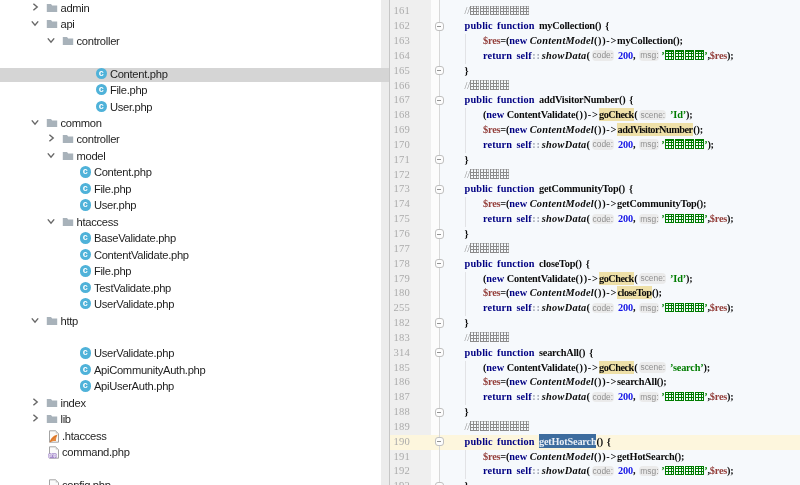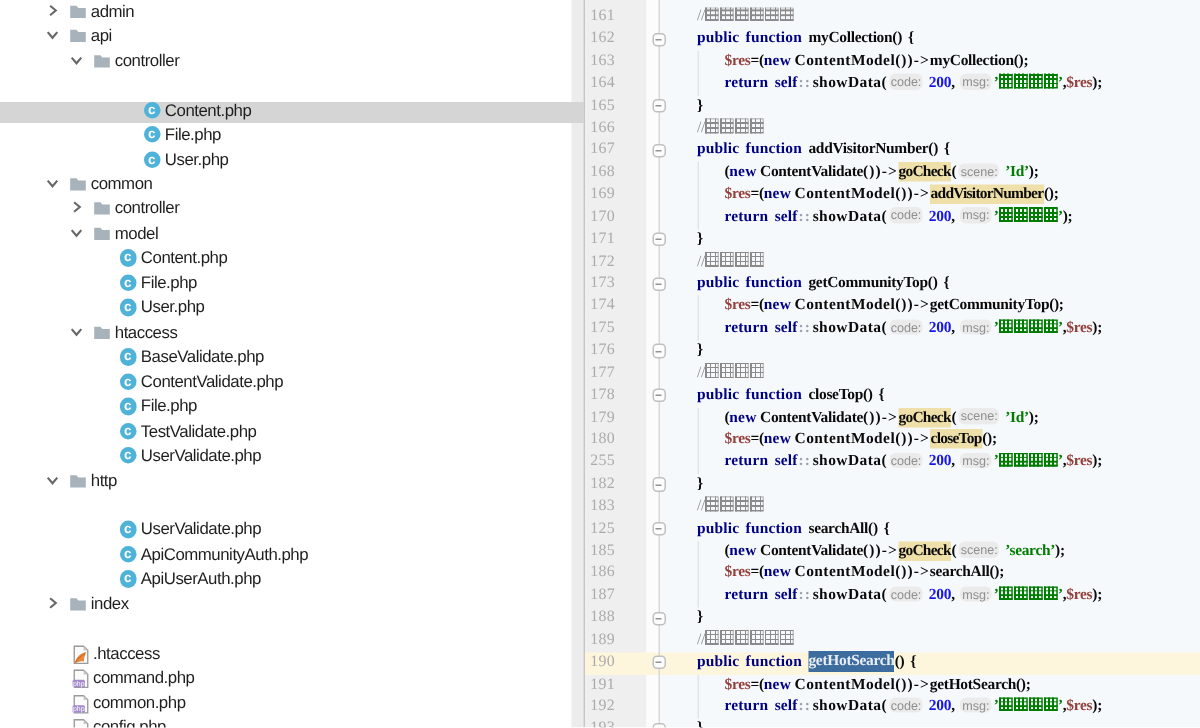--- a/index.html
+++ b/index.html
@@ -27,21 +27,21 @@
 .fm span{display:block;width:9.2px;height:9.2px;background:#fdfdfd;border:1px solid #c0c0c0;border-radius:3px;position:relative}
 .fm span:after{content:"";position:absolute;left:1.6px;top:3.2px;width:4.2px;height:1px;background:#939393}
 .ig{position:absolute;left:464.5px;width:1px;background:#e2e3e6}
 
 .cl{position:absolute;left:440px;width:360px;height:14.84px;line-height:14.6px;white-space:nowrap;
     font-family:"Liberation Serif",serif;font-size:10.3px;font-weight:bold;color:#0a0a0a;
     letter-spacing:-0.2px;word-spacing:1.6px}
 .k{color:#000083;letter-spacing:0.12px}
 .f{color:#0a0a0a}
 .v{color:#94403c}
-.i{letter-spacing:0.3px}
+.i{font-style:italic;letter-spacing:0.3px}
 .n{color:#1515e6}
 .g{color:#007c00}
 .c{color:#8b8b8b;font-weight:normal}
 .dc{color:#9ba0b0;letter-spacing:0.8px;padding:0 1px 0 0.5px}
 .h{display:inline-block;background:#ebebeb;color:#8f8f8f;font-family:"Liberation Sans",sans-serif;
    font-weight:normal;font-size:8.4px;line-height:10.5px;border-radius:4px;padding:0 1px;letter-spacing:-0.15px;
    vertical-align:0.5px;letter-spacing:0}
 .hl{background:#eee0a8;letter-spacing:-0.5px;padding:1px 0.5px}
 .pp{letter-spacing:0.7px}
 .sel{background:#3d6c9e;color:#e9eef5;padding:1.5px 0 1px}
@@ -237,20 +237,31 @@
         <span class="cw" style="margin-left:30px">
           <svg class="cv" width="10" height="10" viewBox="0 0 10 10">
             <path d="M3.4 1.8 L7.2 5 L3.4 8.2" fill="none" stroke="#676767" stroke-width="1.4"></path>
           </svg>
         </span>
         <svg class="ic" width="12" height="11" viewBox="0 0 12 11">
           <path d="M0.8 1.9 h4.2 l1.2 1.5 h5 v6.6 H0.8 z" fill="#a8b2ba"></path>
         </svg>
         <span class="lb">index</span>
       </div>
+<div class="trow" style="top:413.30px">
+        <span class="cw" style="margin-left:30px">
+          <svg class="cv" width="10" height="10" viewBox="0 0 10 10">
+            <path d="M3.4 1.8 L7.2 5 L3.4 8.2" fill="none" stroke="#676767" stroke-width="1.4"></path>
+          </svg>
+        </span>
+        <svg class="ic" width="12" height="11" viewBox="0 0 12 11">
+          <path d="M0.8 1.9 h4.2 l1.2 1.5 h5 v6.6 H0.8 z" fill="#a8b2ba"></path>
+        </svg>
+        <span class="lb">lib</span>
+      </div>
 <div class="trow" style="top:429.76px">
         <span style="margin-left:47.5px;display:inline-flex">
           <svg class="ic" width="12" height="13" viewBox="0 0 12 13">
             <path d="M1.5 0.8 h6.2 l2.8 2.8 v8.6 h-9 z" fill="#fbfbfb" stroke="#9a9a9a" stroke-width="0.9"></path>
             <path d="M7.7 0.8 l2.8 2.8 h-2.8 z" fill="#c9c9c9"></path>
             <path d="M1.6 12.6 C 2.6 8.2, 5.4 5.4, 9.6 4.6 C 8.2 7.6, 7.8 9.4, 8.0 11.0 C 5.8 10.6, 3.4 11.2, 1.6 12.6 z" fill="#e8883a"></path>
             <path d="M2.4 11.6 C 4 8.8, 6.0 7.2, 8.6 5.8" fill="none" stroke="#c05c1a" stroke-width="0.6"></path>
           </svg>
         </span>
         <span class="lb">.htaccess</span>
@@ -258,31 +269,20 @@
 <div class="trow" style="top:446.22px">
         <span style="margin-left:47.5px;display:inline-flex">
           <svg class="ic" width="12" height="13" viewBox="0 0 12 13">
             <path d="M1.5 0.8 h6.2 l2.8 2.8 v8.6 h-9 z" fill="#fbfbfb" stroke="#9a9a9a" stroke-width="0.9"></path>
             <path d="M7.7 0.8 l2.8 2.8 h-2.8 z" fill="#c9c9c9"></path>
             <rect x="0.4" y="7.2" width="8.2" height="5" rx="1" fill="#a489cb"></rect>
             <text x="4.5" y="11.2" font-size="4.6" font-family="Liberation Sans" fill="#ffffff" text-anchor="middle">php</text>
           </svg>
         </span>
         <span class="lb">command.php</span>
-      </div>
-<div class="trow" style="top:462.68px">
-        <span style="margin-left:47.5px;display:inline-flex">
-          <svg class="ic" width="12" height="13" viewBox="0 0 12 13">
-            <path d="M1.5 0.8 h6.2 l2.8 2.8 v8.6 h-9 z" fill="#fbfbfb" stroke="#9a9a9a" stroke-width="0.9"></path>
-            <path d="M7.7 0.8 l2.8 2.8 h-2.8 z" fill="#c9c9c9"></path>
-            <rect x="0.4" y="7.2" width="8.2" height="5" rx="1" fill="#a489cb"></rect>
-            <text x="4.5" y="11.2" font-size="4.6" font-family="Liberation Sans" fill="#ffffff" text-anchor="middle">php</text>
-          </svg>
-        </span>
-        <span class="lb">common.php</span>
       </div>
 <div class="trow" style="top:479.14px">
         <span style="margin-left:47.5px;display:inline-flex">
           <svg class="ic" width="12" height="13" viewBox="0 0 12 13">
             <path d="M1.5 0.8 h6.2 l2.8 2.8 v8.6 h-9 z" fill="#fbfbfb" stroke="#9a9a9a" stroke-width="0.9"></path>
             <path d="M7.7 0.8 l2.8 2.8 h-2.8 z" fill="#c9c9c9"></path>
             <rect x="0.4" y="7.2" width="8.2" height="5" rx="1" fill="#a489cb"></rect>
             <text x="4.5" y="11.2" font-size="4.6" font-family="Liberation Sans" fill="#ffffff" text-anchor="middle">php</text>
           </svg>
         </span>
@@ -311,21 +311,21 @@
 <div class="ln" style="top:197.32px">174</div>
 <div class="ln" style="top:212.16px">175</div>
 <div class="ln" style="top:227.00px">176</div>
 <div class="ln" style="top:241.84px">177</div>
 <div class="ln" style="top:256.68px">178</div>
 <div class="ln" style="top:271.52px">179</div>
 <div class="ln" style="top:286.36px">180</div>
 <div class="ln" style="top:301.20px">255</div>
 <div class="ln" style="top:316.04px">182</div>
 <div class="ln" style="top:330.88px">183</div>
-<div class="ln" style="top:345.72px">125</div>
+<div class="ln" style="top:345.72px">314</div>
 <div class="ln" style="top:360.56px">185</div>
 <div class="ln" style="top:375.40px">186</div>
 <div class="ln" style="top:390.24px">187</div>
 <div class="ln" style="top:405.08px">188</div>
 <div class="ln" style="top:419.92px">189</div>
 <div class="ln" style="top:434.76px">190</div>
 <div class="ln" style="top:449.60px">191</div>
 <div class="ln" style="top:464.44px">192</div>
 <div class="ln" style="top:479.28px">193</div>
 <div id="fline"></div>

